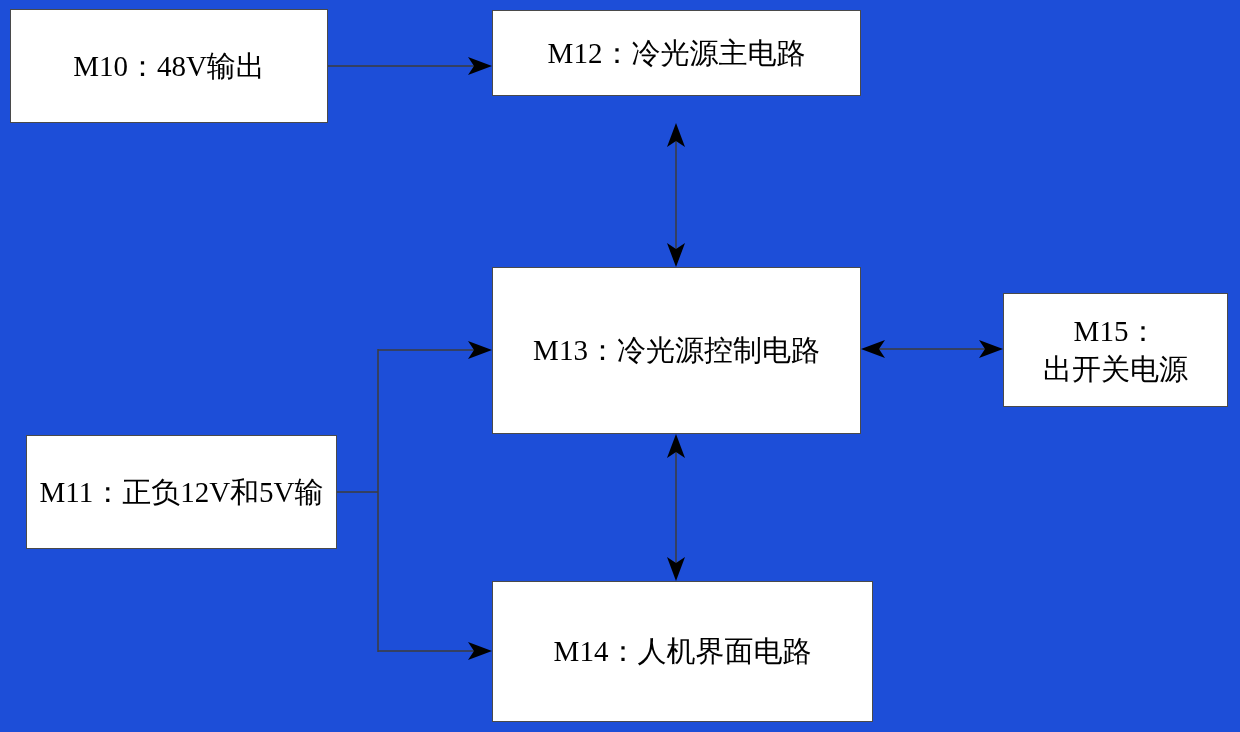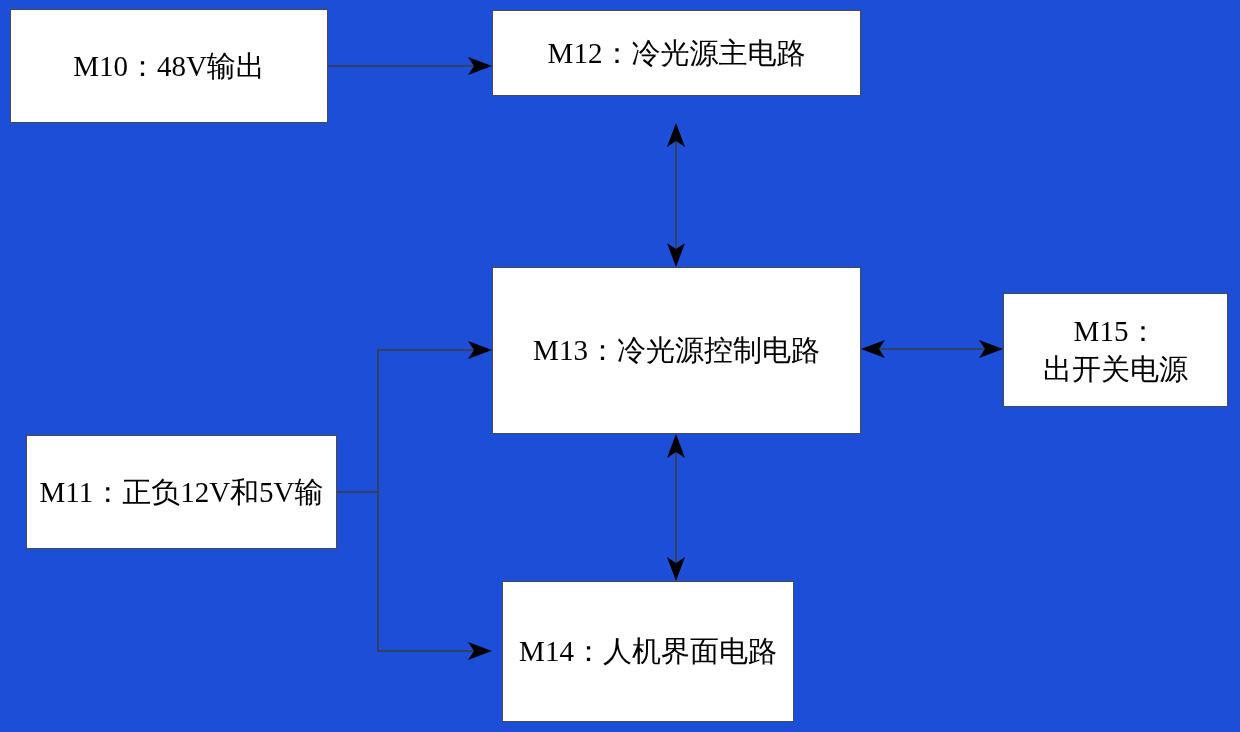--- a/index.html
+++ b/index.html
@@ -31,21 +31,21 @@
     color: #000000;
     text-align: center;
     white-space: nowrap;
   }
   .node span { display: block; }
   .node-m10 { left: 10px;   top: 9px;   width: 318px; height: 114px; }
   .node-m12 { left: 492px;  top: 10px;  width: 369px; height: 86px; }
   .node-m13 { left: 492px;  top: 267px; width: 369px; height: 167px; }
   .node-m15 { left: 1003px; top: 293px; width: 225px; height: 114px; text-align: right; }
   .node-m11 { left: 13px;   top: 435px; width: 311px; height: 114px; margin-left: 13px; }
-  .node-m14 { left: 492px;  top: 581px; width: 292px; height: 141px; margin-left: 10px; }
+  .node-m14 { left: 492px;  top: 581px; width: 381px; height: 141px; }
   .shaft { stroke: #3c3c3c; stroke-width: 1.5; fill: none; }
   .head  { fill: #000000; stroke: none; }
 </style>
 </head>
 <body>
 
 <div class="canvas">
 
   <svg class="connector-layer" viewBox="0 0 1240 732" xmlns="http://www.w3.org/2000/svg">
 

